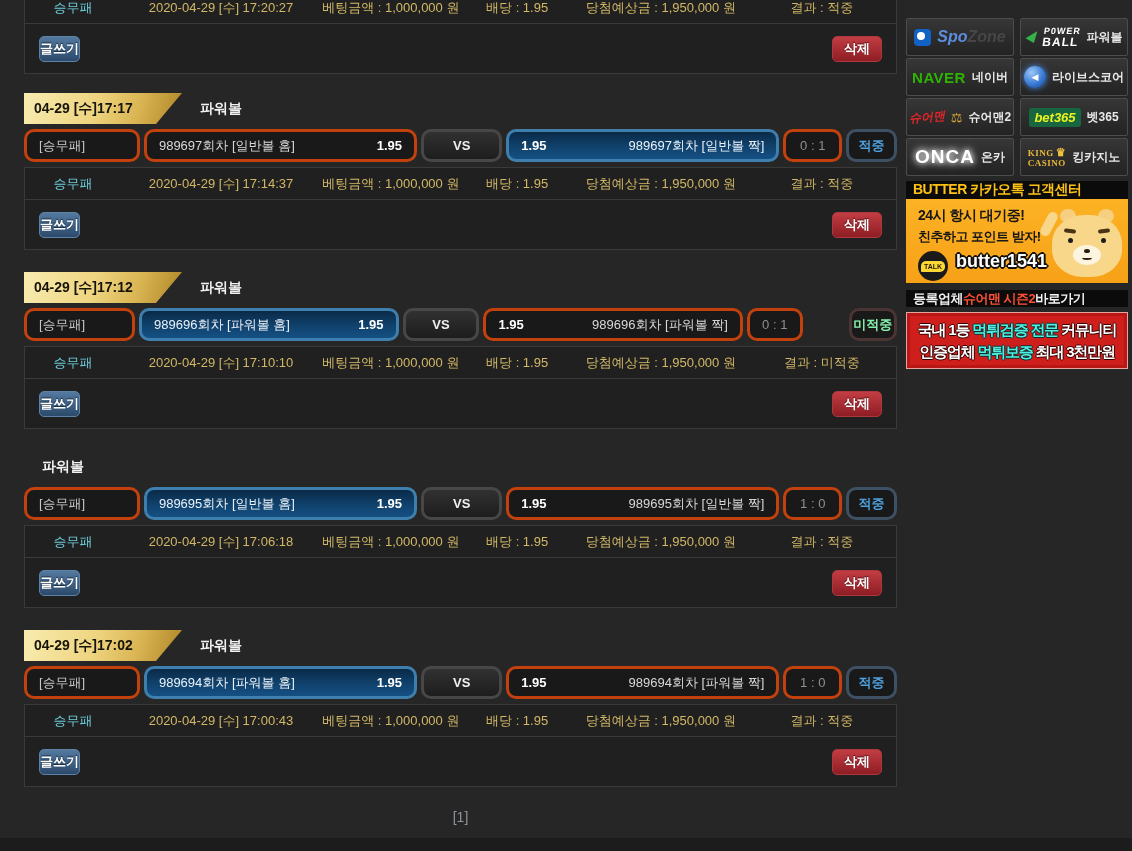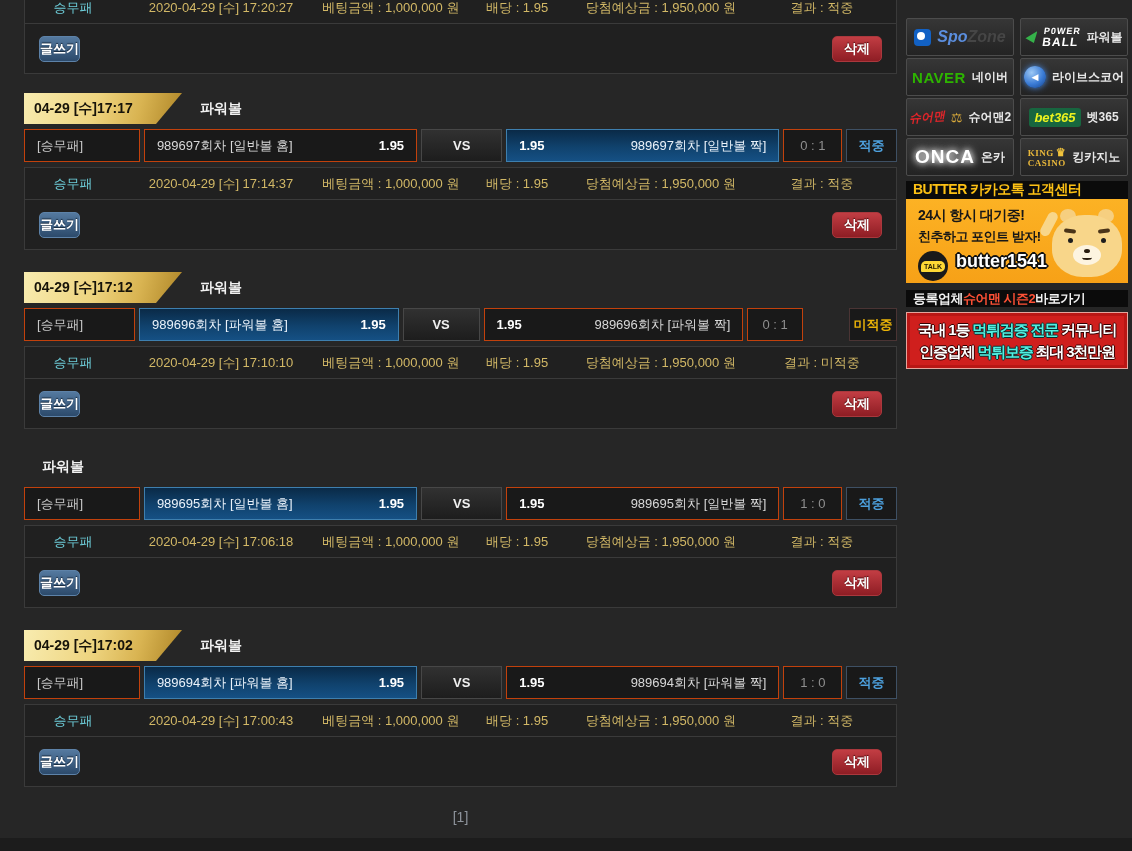--- a/index.html
+++ b/index.html
@@ -17,40 +17,40 @@
   .ribbon {
     width:158px; height:31px; line-height:31px; padding-left:10px;
     font-size:14px; font-weight:bold; color:#161309;
     background:linear-gradient(105deg,#f8ecb0 0%,#eed47f 45%,#d9b452 72%,#ad8426 100%);
     clip-path:polygon(0 0,100% 0,calc(100% - 26px) 100%,0 100%);
   }
   .cat { margin-left:18px; font-size:14px; font-weight:bold; color:#f2f2f2; }
 
   .betrow { display:flex; gap:4px; height:33px; margin-bottom:5px; }
   .box {
-    background:#191919; border:1px solid #c2410c; border-radius:0;
+    background:#191919; border:3px solid #c2410c; border-radius:10px;
     display:flex; align-items:center; font-size:13px; color:#cfcfcf;
   }
   .b-label { width:118px; padding:0 12px; color:#c8c8c8; }
   .b-option { width:279px; padding:0 12px; justify-content:space-between; }
   .b-option .oname { color:#d8d8d8; }
   .b-option .odds  { color:#ffffff; font-weight:bold; }
   .b-option.selected {
     background:linear-gradient(180deg,#0a2a47 0%,#10426d 55%,#155084 100%);
     border-color:#3e7fae;
   }
   .b-option.selected .oname { color:#eaf2fa; }
   .b-vs {
     width:83px; justify-content:center; font-weight:bold; color:#f0f0f0;
     background:linear-gradient(180deg,#313131 0%,#1d1d1d 100%); border-color:#474747;
   }
   .b-score { width:60px; justify-content:center; color:#8f8f8f; }
   .b-result { width:52px; justify-content:center; font-weight:bold; }
   .b-result.hit  { color:#4da0dd; border-color:#3e5064; }
-  .b-result.miss { color:#eab308; border-color:#4a3434;margin-left:42px; }
+  .b-result.miss { color:#86efac; border-color:#4a3434;margin-left:42px; }
 
   .panel { border:1px solid #3a3a3a; background:#202020; }
   .detail {
     height:32px; border-bottom:1px solid #3a3a3a;
     display:flex; align-items:center; font-size:13px;
   }
   .detail span { text-align:center; white-space:nowrap; }
   .d1 { width:11%; color:#6ecfdb; }
   .d2 { width:23%; color:#d2b866; }
   .d3 { width:16%; color:#d2b866; }

